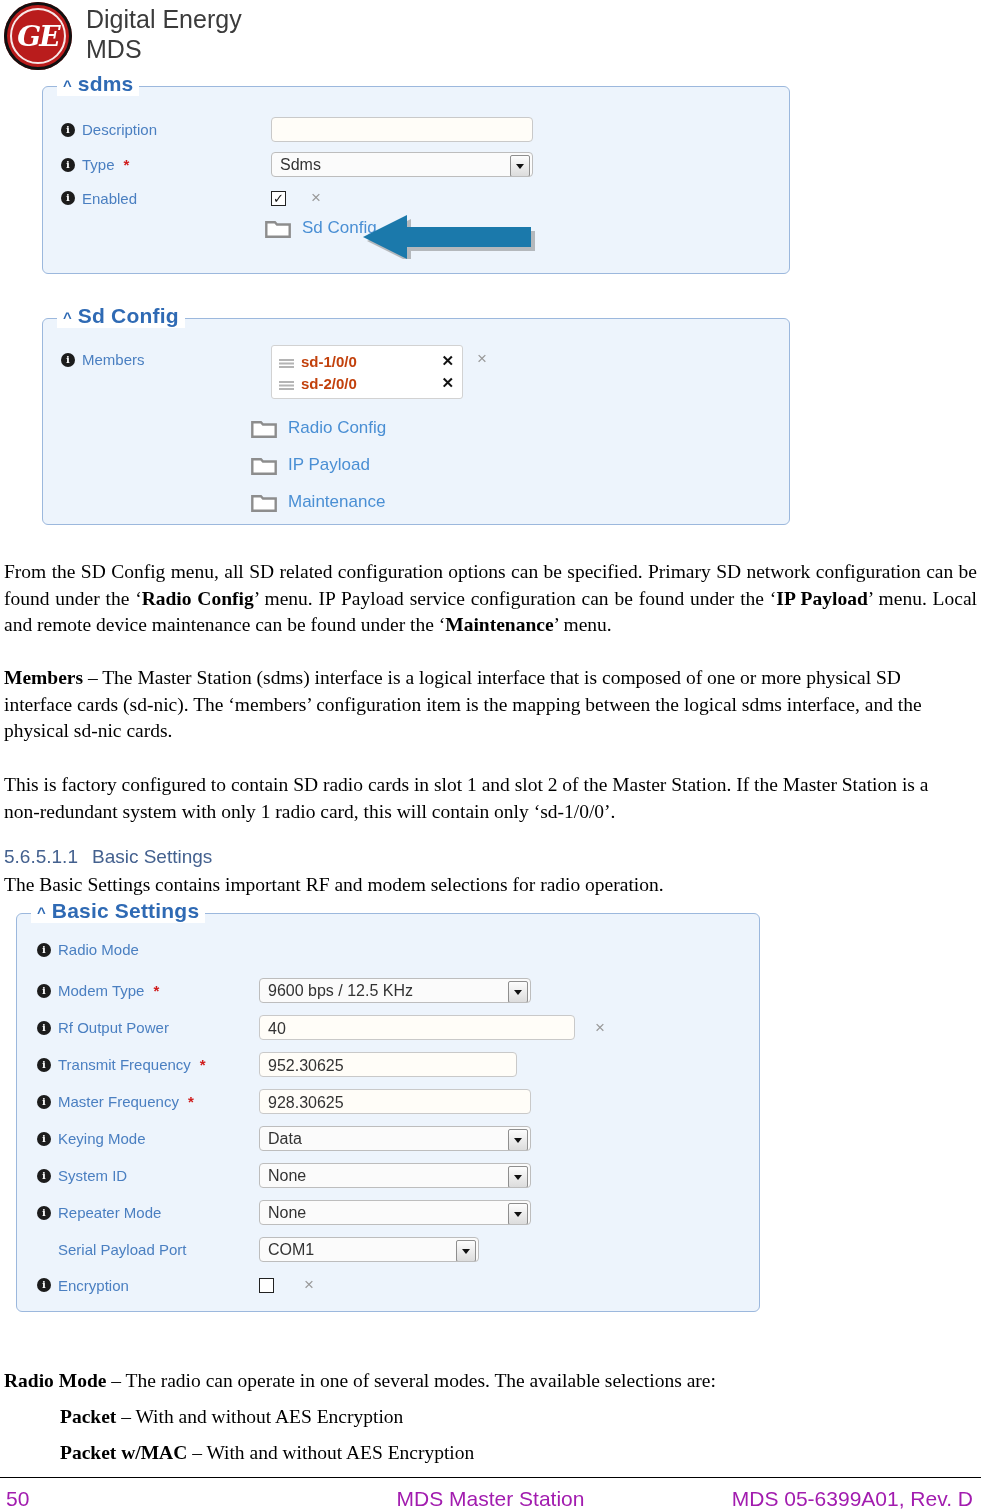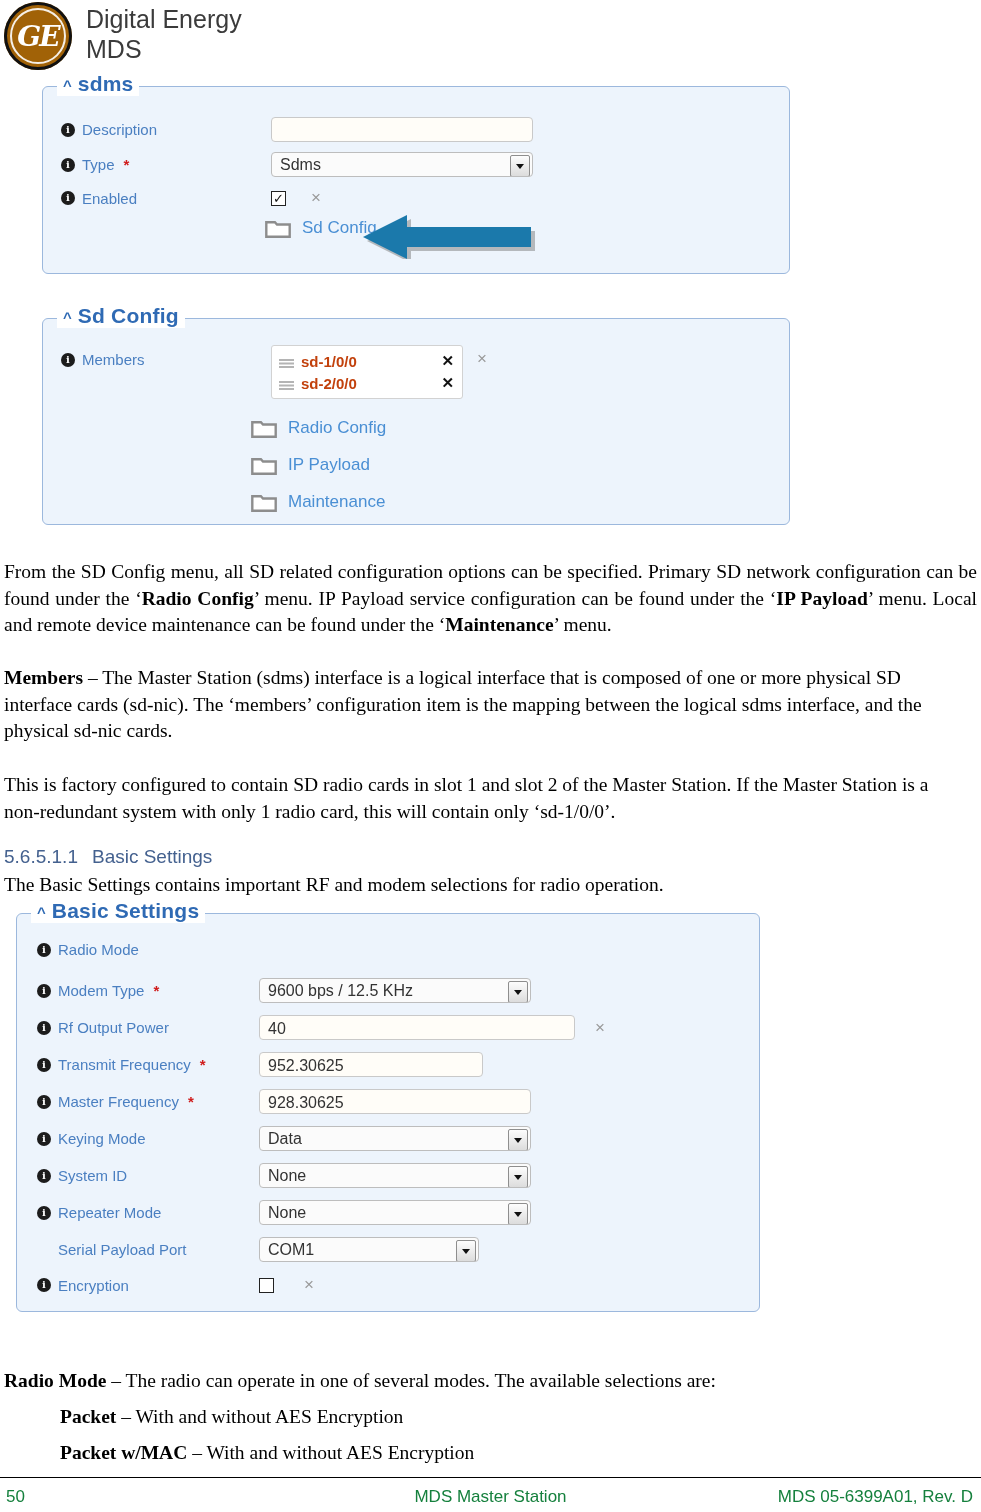--- a/index.html
+++ b/index.html
@@ -5,21 +5,21 @@
   html,body{margin:0;padding:0;}
   body{
     width:981px;height:1512px;background:#ffffff;
     font-family:"Liberation Serif",serif;
     color:#000;position:relative;overflow:hidden;
   }
   .page{position:relative;width:981px;height:1512px;}
 
   
   .logo-block{position:absolute;left:0;top:0;display:flex;align-items:flex-start;}
-  .ge-mark{width:68px;height:68px;border-radius:50%;background:#a16207;
+  .ge-mark{width:68px;height:68px;border-radius:50%;background:#b91c1c;
     position:relative;margin-left:4px;margin-top:2px;
     box-shadow:inset 0 0 0 3px #111;}
   .ge-mark .ring{position:absolute;left:6px;top:6px;right:6px;bottom:6px;
     border-radius:50%;border:2px solid #fff;opacity:.9;}
   .ge-mark .ge-text{position:absolute;left:0;top:0;width:100%;height:100%;
     display:flex;align-items:center;justify-content:center;
     color:#fff;font-family:"DejaVu Serif",serif;font-style:italic;
     font-size:28px;letter-spacing:-2px;font-weight:700;}
   .brand{margin-left:14px;padding-top:4px;
     font-family:"Liberation Sans",sans-serif;color:#3b3b3b;
@@ -78,21 +78,21 @@
 
   
   .p{position:absolute;font-family:"Liberation Serif",serif;font-size:19.5px;
      line-height:26.5px;color:#000;text-align:justify;}
   .p b{font-weight:700;}
   .heading{position:absolute;font-family:"Liberation Sans",sans-serif;
      color:#44618f;font-size:19px;}
   .heading .num{margin-right:14px;}
   .footer-rule{position:absolute;left:0;right:0;border-top:1.5px solid #000;}
   .footer{position:absolute;font-family:"Liberation Sans",sans-serif;
-     font-size:17px;color:#15803d;}
+     font-size:21px;color:#a21caf;}
 </style>
 </head>
 <body>
 
 <div class="page">
 
   <div class="logo-block">
     <div class="ge-mark">
       <div class="ring"></div>
       <div class="ge-text">GE</div>
@@ -280,21 +280,21 @@
       <div class="txtbox" style="width:316px;">40</div>
       <span class="clearx" style="margin-left:20px;">×</span>
     </div>
 
     <div class="row" style="position:absolute;left:20px;top:138px;">
       <div class="lbl" style="width:222px;">
         <span class="info-icon">i</span>
         <span>Transmit Frequency</span>
         <span class="star">*</span>
       </div>
-      <div class="txtbox" style="width:224px;">952.30625</div>
+      <div class="txtbox" style="width:258px;">952.30625</div>
     </div>
 
     <div class="row" style="position:absolute;left:20px;top:175px;">
       <div class="lbl" style="width:222px;">
         <span class="info-icon">i</span>
         <span>Master Frequency</span>
         <span class="star">*</span>
       </div>
       <div class="txtbox" style="width:272px;">928.30625</div>
     </div>

